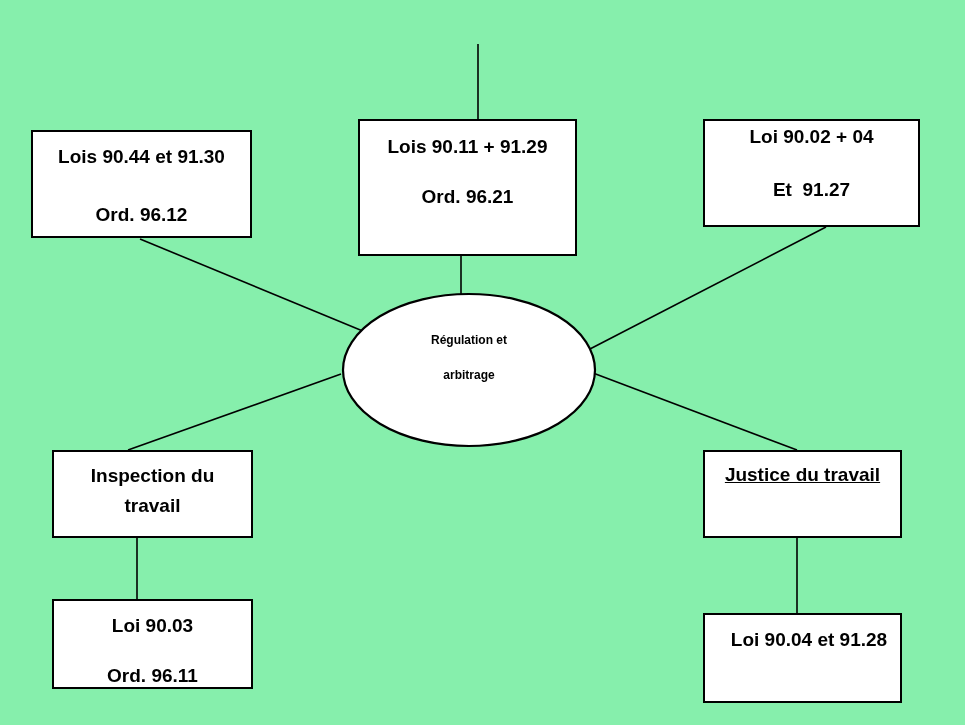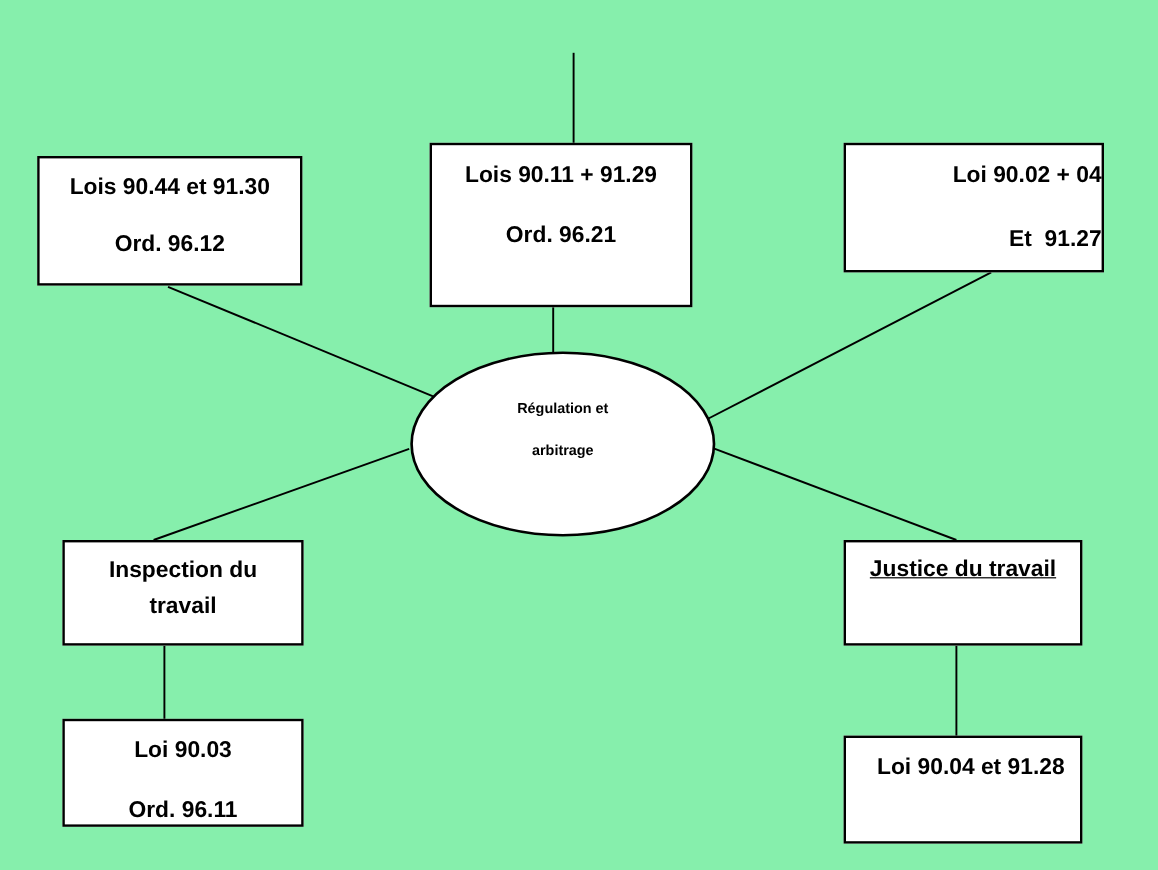--- a/index.html
+++ b/index.html
@@ -44,24 +44,24 @@
     text-align: center;
     font-weight: 700;
     font-size: 12px;
   }
   .ellipse-label .bline {
     line-height: 35px;
   }
 
   
   #box-top-left    { left: 31px;  top: 130px; width: 221px; height: 108px; padding-top: 10px; }
-  #box-top-left    .l2 { margin-top: 17px; }
+  #box-top-left    .l2 { margin-top: 28px; }
   #box-top-center  { left: 358px; top: 119px; width: 219px; height: 137px; padding-top: 11px; }
   #box-top-center  .l2 { margin-top: 20px; }
-  #box-top-right   { left: 703px; top: 119px; width: 217px; height: 108px; padding-top: 11px; text-align: right; }
+  #box-top-right   { left: 703px; top: 119px; width: 217px; height: 108px; padding-top: 1px; }
   #box-top-right   .l2 { margin-top: 23px; }
   #box-inspection  { left: 52px;  top: 450px; width: 201px; height: 88px;  padding-top: 9px; }
   #box-justice     { left: 703px; top: 450px; width: 199px; height: 88px;  padding-top: 8px; text-decoration: underline; }
   #box-loi-9003    { left: 52px;  top: 599px; width: 201px; height: 90px;  padding-top: 10px; }
   #box-loi-9003    .l2 { margin-top: 20px; }
   #box-loi-9004    { left: 703px; top: 613px; width: 199px; height: 90px;  padding-top: 10px; padding-left: 13px; }
 </style>
 </head>
 <body>
 

